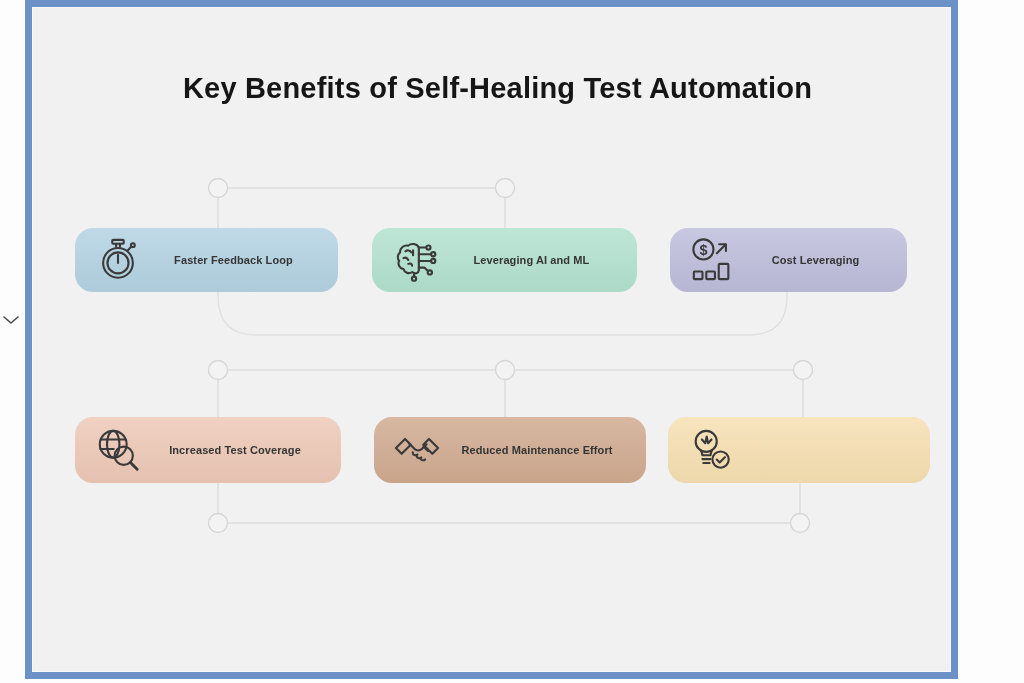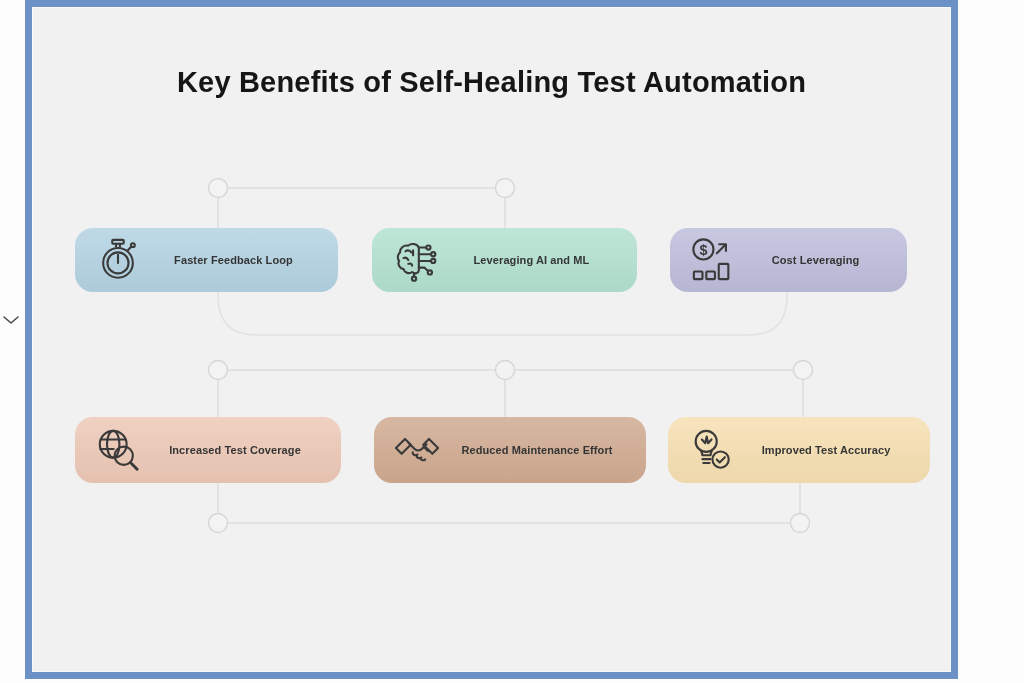--- a/index.html
+++ b/index.html
@@ -10,21 +10,21 @@
   }
   .chevron { position:absolute; left:1px; top:310px; }
   .frame {
     position:absolute; left:25px; top:0; width:933px; height:679px;
     box-sizing:border-box; border:7px solid #6c91c6; background:#f1f1f2;
     box-shadow: inset 0 0 0 1px rgba(255,255,255,.6);
   }
   .title {
     position:absolute; left:32px; top:66px; width:919px;
     text-align:center; font-size:29px; font-weight:700;
-    color:#161616; letter-spacing:.2px; margin:0;
+    color:#161616; letter-spacing:.2px; margin:6px;
   }
   .connectors { position:absolute; left:0; top:0; pointer-events:none; }
   .card {
     position:absolute; display:flex; align-items:center;
     padding:0 12px; border-radius:18px; box-sizing:border-box;
     background-image:linear-gradient(rgba(255,255,255,.16), rgba(0,0,0,.035));
   }
   .card .icon { flex:0 0 auto; width:46px; height:46px; margin-left:8px; }
   .card .label {
     flex:1; text-align:center; font-weight:700; font-size:11px;
@@ -162,16 +162,15 @@
     <span class="icon">
       <svg class="ic" width="46" height="46" viewBox="0 0 48 48">
         <circle cx="19" cy="15" r="11"></circle>
         <path d="M13.5 24.5 c1 2 1.5 3 1.5 5 h8.5 c0 -2 .5 -3 1.5 -5"></path>
         <path d="M15 33.5 h8.5 M16 37.5 h6.5"></path>
         <path d="M14.5 13 l3.5 4 1.5 -7 1.5 7 3.5 -4"></path>
         <circle cx="34" cy="34" r="8.5"></circle>
         <path d="M30 34 l3 3 5.5 -5.5"></path>
       </svg>
     </span>
-    <span class="label">Improved Test Accuracy</span>
   </div>
 
 </div>
 
 </body></html>

